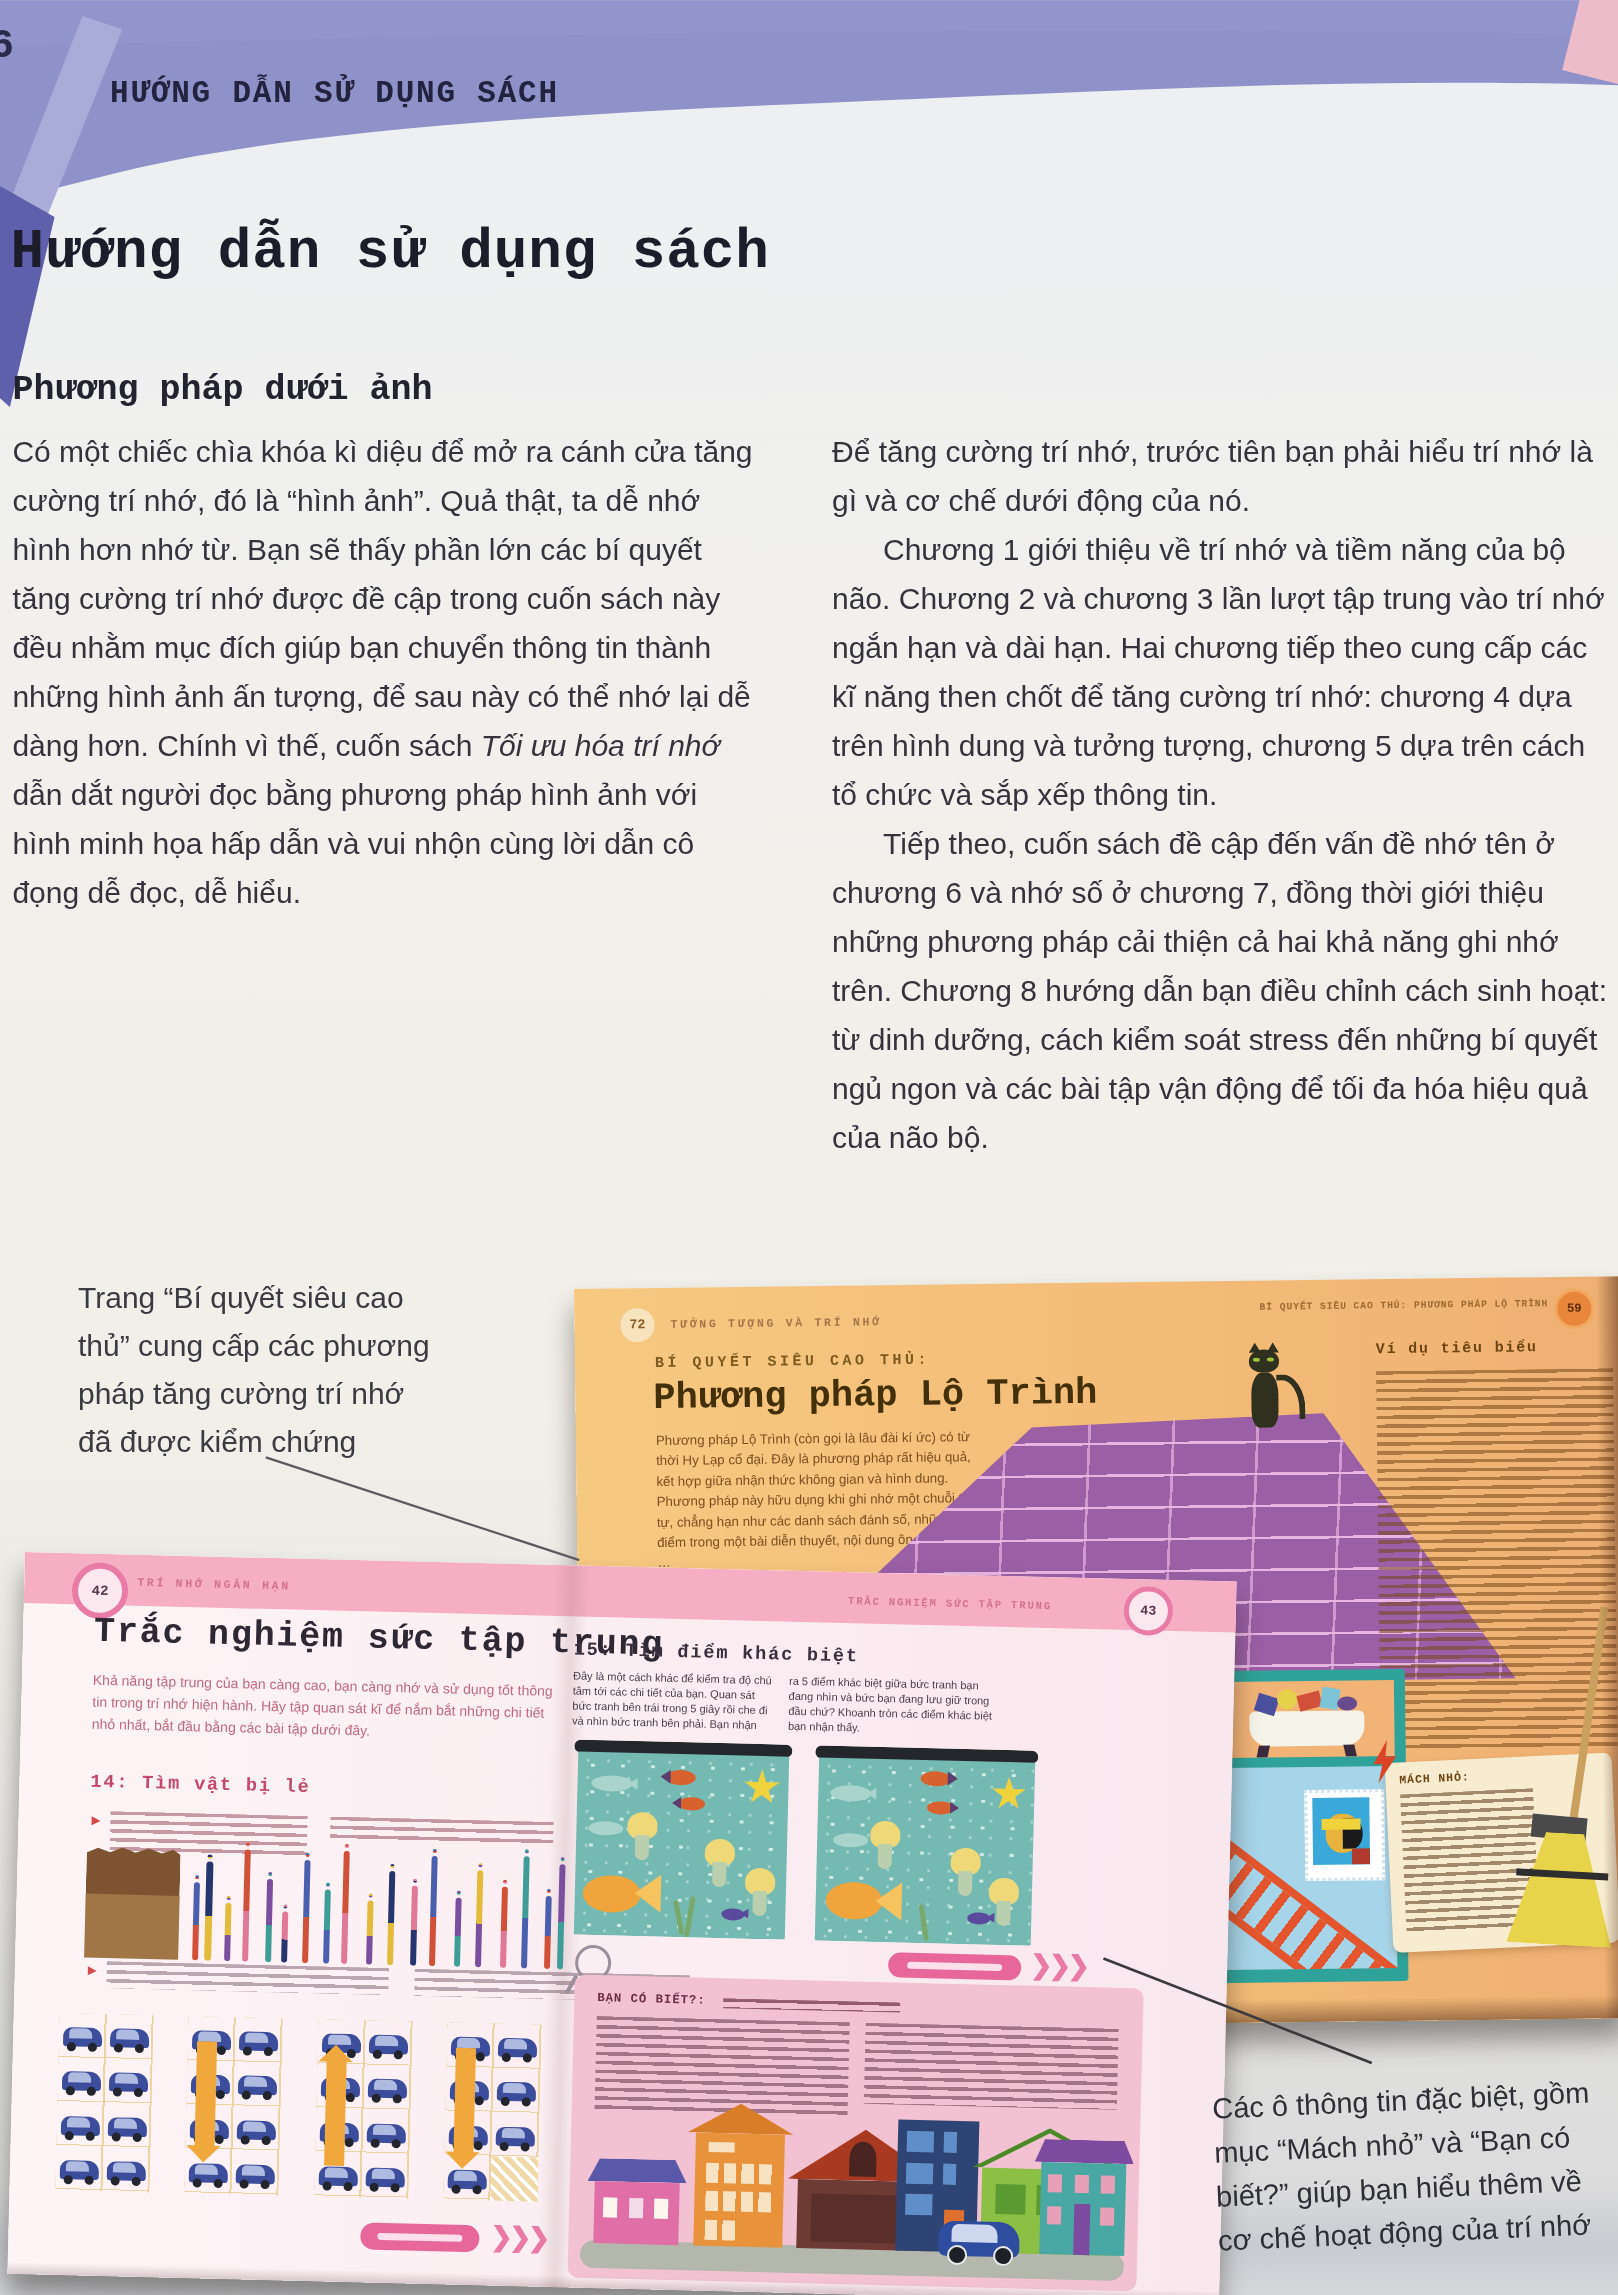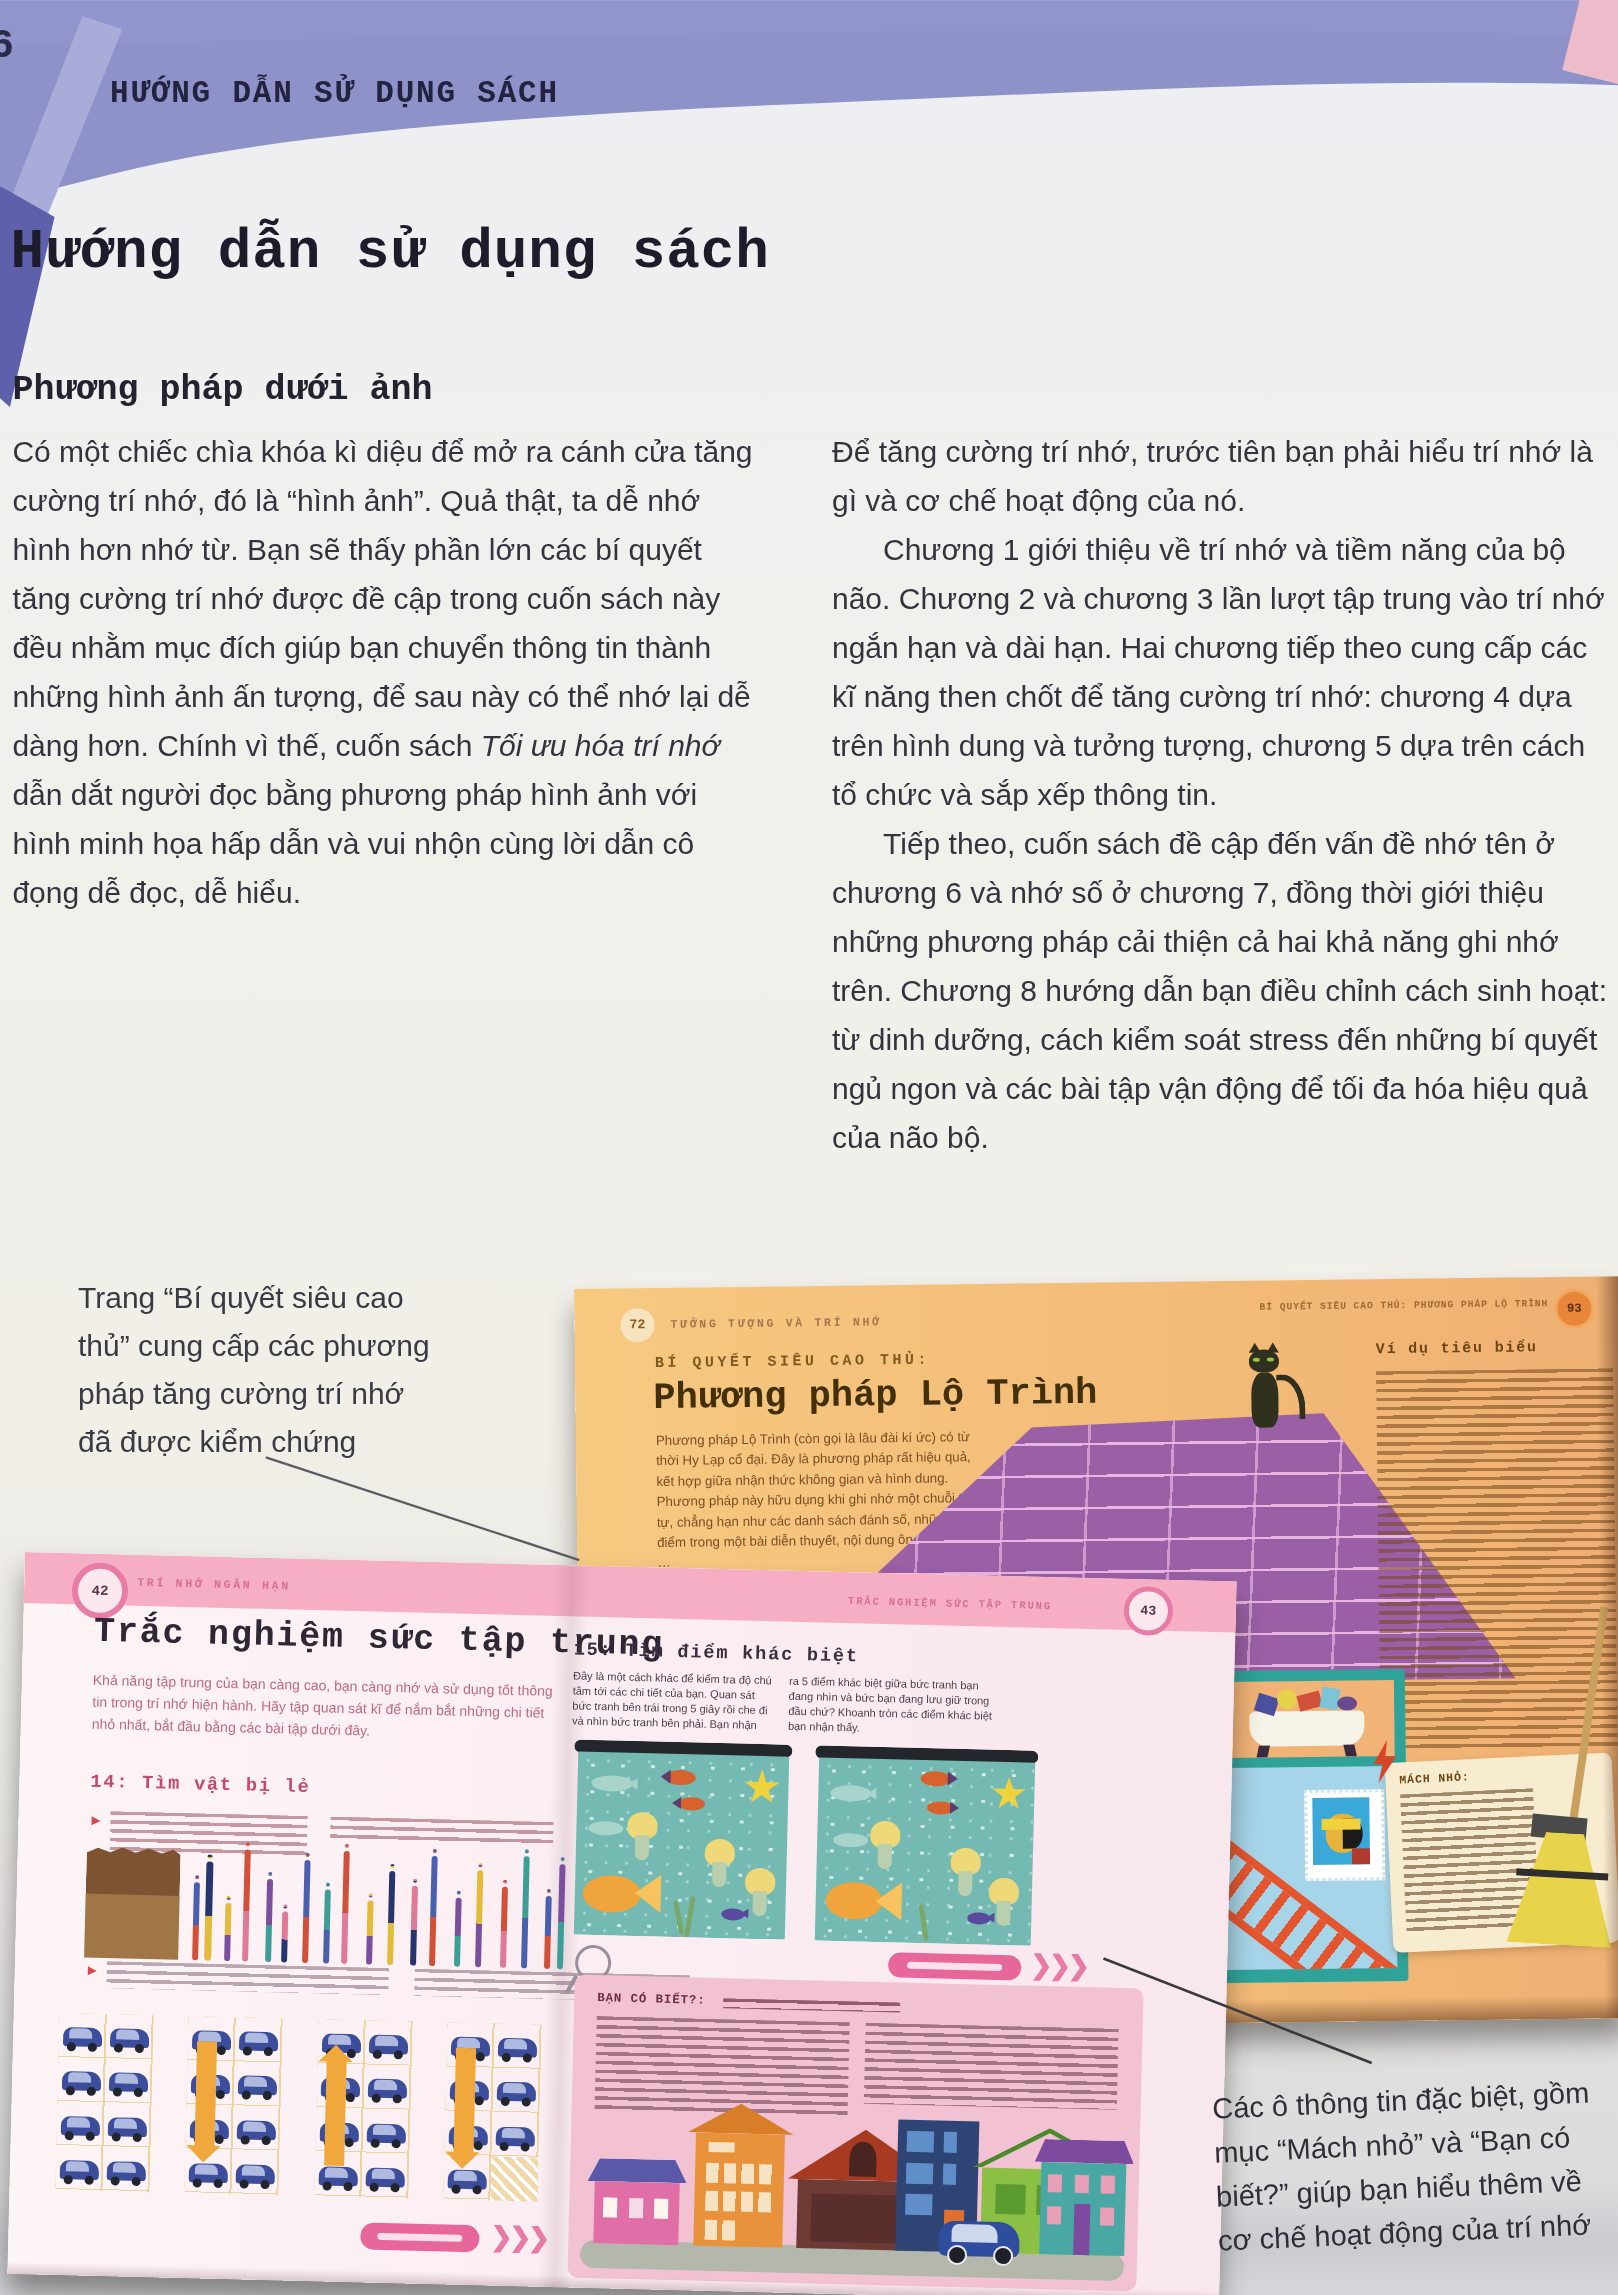--- a/index.html
+++ b/index.html
@@ -76,36 +76,36 @@
   <div class="abs mono" style="left:110px;top:76px;font-size:31px;letter-spacing:1.8px;color:#232340;">HƯỚNG DẪN SỬ DỤNG SÁCH</div>
 
   <div class="abs mono" style="left:10.6px;top:220px;font-size:56px;letter-spacing:0.9px;color:#1d1c2a;white-space:nowrap;">Hướng dẫn sử dụng sách</div>
 
   <div class="abs mono" style="left:12.4px;top:370px;font-size:35px;color:#23222f;">Phương pháp dưới ảnh</div>
   <div class="abs body-text" style="left:12.4px;top:427px;width:751px;">
     <p style="margin:0;"><span>Có một chiếc chìa khóa kì diệu để mở ra cánh cửa tăng cường trí nhớ, đó là “hình ảnh”. Quả thật, ta dễ nhớ hình hơn nhớ từ. Bạn sẽ thấy phần lớn các bí quyết tăng cường trí nhớ được đề cập trong cuốn sách này đều nhằm mục đích giúp bạn chuyển thông tin thành những hình ảnh ấn tượng, để sau này có thể nhớ lại dễ dàng hơn. Chính vì thế, cuốn sách </span><span class="ital">Tối ưu hóa trí nhớ</span><span> dẫn dắt người đọc bằng phương pháp hình ảnh với hình minh họa hấp dẫn và vui nhộn cùng lời dẫn cô đọng dễ đọc, dễ hiểu.</span></p>
   </div>
 
   <div class="abs body-text" style="left:832px;top:427px;width:783px;">
-    <p style="margin:0;">Để tăng cường trí nhớ, trước tiên bạn phải hiểu trí nhớ là gì và cơ chế hoạt động của nó.</p>
+    <p style="margin:0;">Để tăng cường trí nhớ, trước tiên bạn phải hiểu trí nhớ là gì và cơ chế dưới động của nó.</p>
     <p class="indent" style="margin:0;">Chương 1 giới thiệu về trí nhớ và tiềm năng của bộ não. Chương 2 và chương 3 lần lượt tập trung vào trí nhớ ngắn hạn và dài hạn. Hai chương tiếp theo cung cấp các kĩ năng then chốt để tăng cường trí nhớ: chương 4 dựa trên hình dung và tưởng tượng, chương 5 dựa trên cách tổ chức và sắp xếp thông tin.</p>
     <p class="indent" style="margin:0;">Tiếp theo, cuốn sách đề cập đến vấn đề nhớ tên ở chương 6 và nhớ số ở chương 7, đồng thời giới thiệu những phương pháp cải thiện cả hai khả năng ghi nhớ trên. Chương 8 hướng dẫn bạn điều chỉnh cách sinh hoạt: từ dinh dưỡng, cách kiểm soát stress đến những bí quyết ngủ ngon và các bài tập vận động để tối đa hóa hiệu quả của não bộ.</p>
   </div>
 
   <div class="abs" style="left:78px;top:1274px;width:354px;font-size:30px;line-height:48px;color:#3a3a42;">Trang “Bí quyết siêu cao thủ” cung cấp các phương pháp tăng cường trí nhớ đã được kiểm chứng</div>
 
   <div class="abs" style="left:0;top:2187px;width:1619px;height:108px;background:linear-gradient(180deg,rgba(150,150,158,0),#c9cbd1 55%,#d6d7db);"></div>
 
   <div class="abs spread" style="left:574px;top:1289px;width:1045px;height:742px;transform:rotate(-0.7deg);transform-origin:top left;
               background:linear-gradient(90deg,#f6c981 0%,#f3bc78 55%,#efb073 100%);overflow:hidden;">
 
     <div class="abs badge" style="left:46px;top:19.5px;width:34px;height:34px;background:#f7e3bd;color:#8a5a22;font-size:13.3px;">72</div>
     <div class="abs mono" style="left:96px;top:30px;font-size:11.5px;letter-spacing:2.7px;color:#a4764a;">TƯỞNG TƯỢNG VÀ TRÍ NHỚ</div>
     <div class="abs mono" style="right:71px;top:21px;font-size:9.7px;letter-spacing:0.9px;color:#9c6a33;">BÍ QUYẾT SIÊU CAO THỦ: PHƯƠNG PHÁP LỘ TRÌNH</div>
-    <div class="abs badge" style="right:25px;top:12.4px;width:34px;height:34px;background:#e8873c;border:3.5px solid #f2a85e;color:#5c2d08;font-size:12.4px;">93</div>
+    <div class="abs badge" style="right:25px;top:12.4px;width:34px;height:34px;background:#e8873c;border:3.5px solid #f2a85e;color:#5c2d08;font-size:12.4px;">59</div>
 
     <div class="abs mono" style="left:80px;top:67px;font-size:15px;letter-spacing:3.5px;color:#7d5a1f;">BÍ QUYẾT SIÊU CAO THỦ:</div>
     <div class="abs mono" style="left:78px;top:89px;font-size:37px;color:#43300a;">Phương pháp Lộ Trình</div>
     <div class="abs" style="left:80px;top:143px;width:329px;font-size:13.3px;line-height:20.4px;color:#7c4f22;">Phương pháp Lộ Trình (còn gọi là lâu đài kí ức) có từ thời Hy Lạp cổ đại. Đây là phương pháp rất hiệu quả, kết hợp giữa nhận thức không gian và hình dung. Phương pháp này hữu dụng khi ghi nhớ một chuỗi tuần tự, chẳng hạn như các danh sách đánh số, những luận điểm trong một bài diễn thuyết, nội dung ôn tập kiểm tra …</div>
 
     <div class="abs" style="left:177px;top:128px;width:762px;height:275px;background:#9a5fa5;
                 background-image:repeating-linear-gradient(180deg,rgba(235,185,228,.95) 0 2.7px,transparent 2.7px 32px),
                                  repeating-linear-gradient(93deg,rgba(235,185,228,.65) 0 2.7px,transparent 2.7px 84px);
                 clip-path:polygon(279px 16px,571px 5.3px,760px 273px,0 273px);"></div>
 

